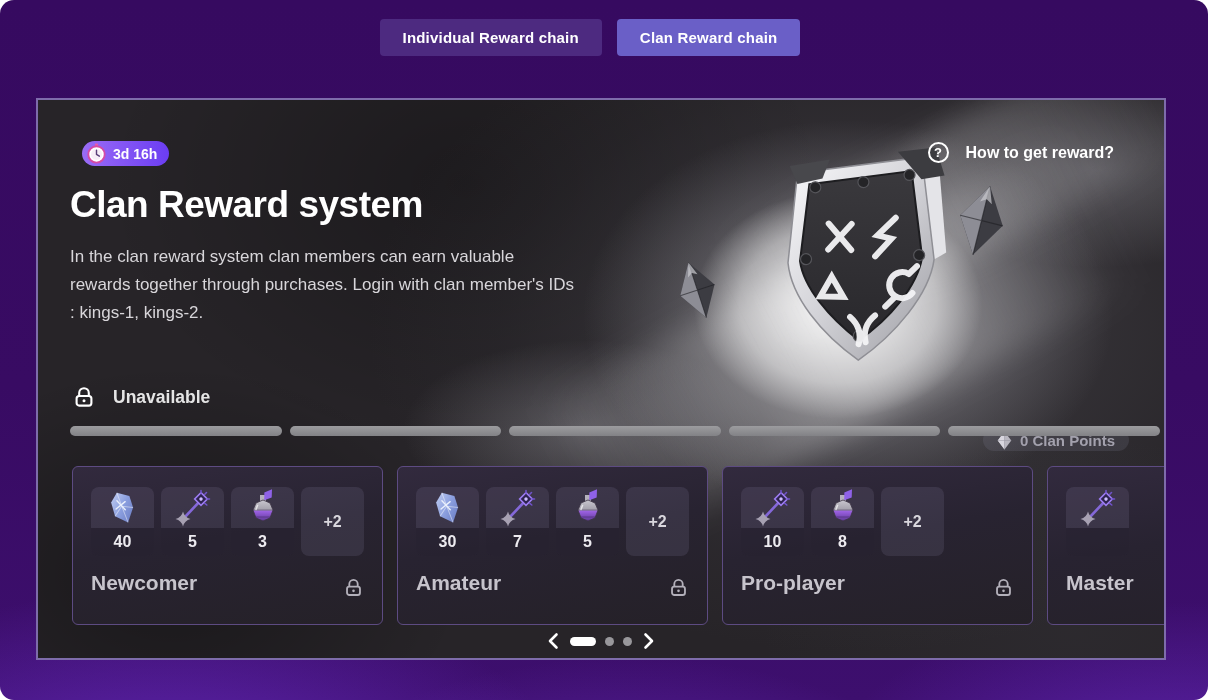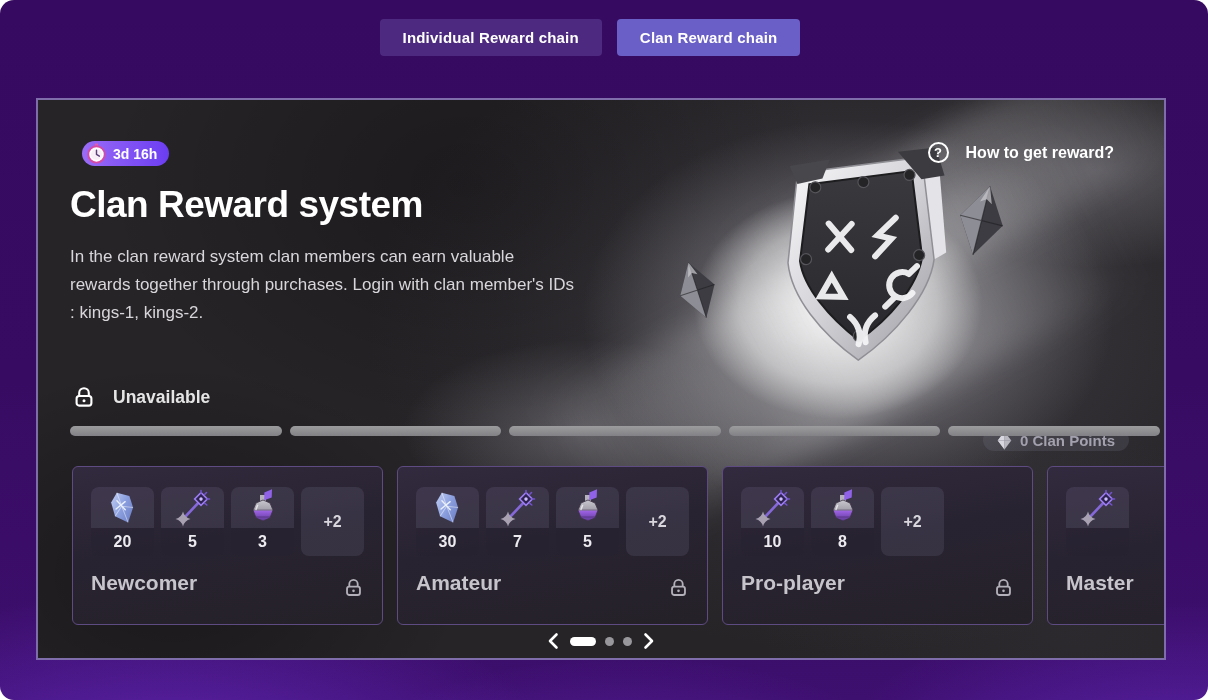--- a/index.html
+++ b/index.html
@@ -242,21 +242,21 @@
     </div>
 
     <div class="card card1">
       <div class="tiles">
         <div class="tile">
           <div class="tile-icon">
               <svg width="40" height="40">
                 <use href="#icon-crystal"></use>
               </svg>
             </div>
-          <div class="tile-count">20</div>
+          <div class="tile-count">40</div>
         </div>
         <div class="tile">
           <div class="tile-icon">
               <svg width="40" height="40">
                 <use href="#icon-wand"></use>
               </svg>
             </div>
           <div class="tile-count">5</div>
         </div>
         <div class="tile">

